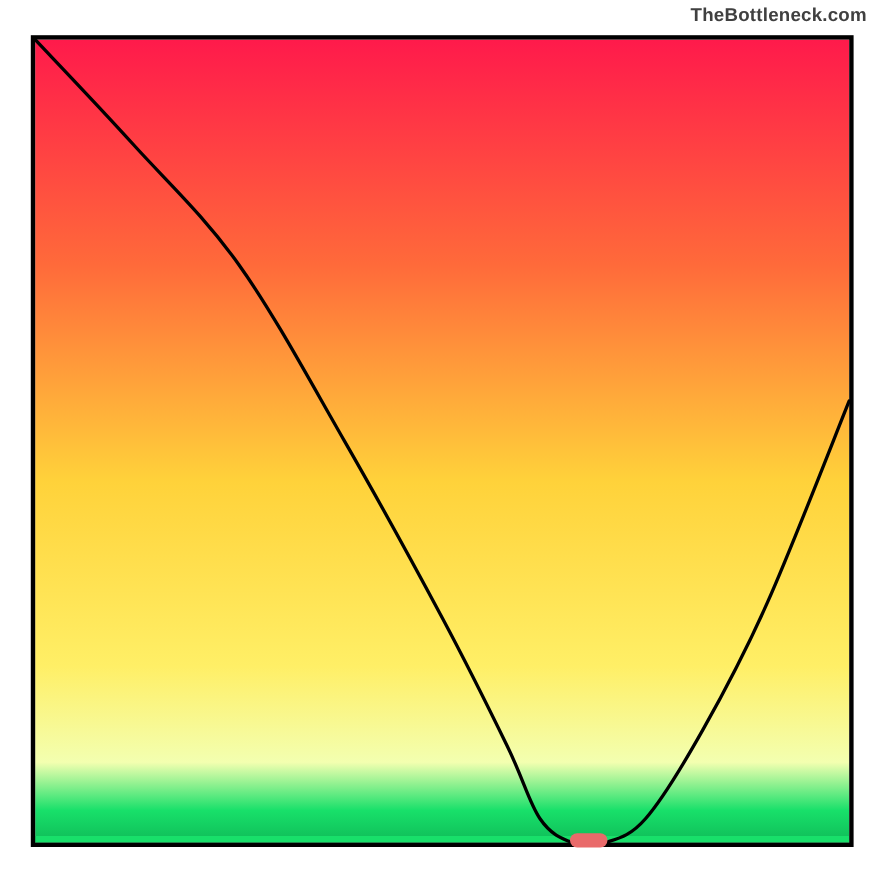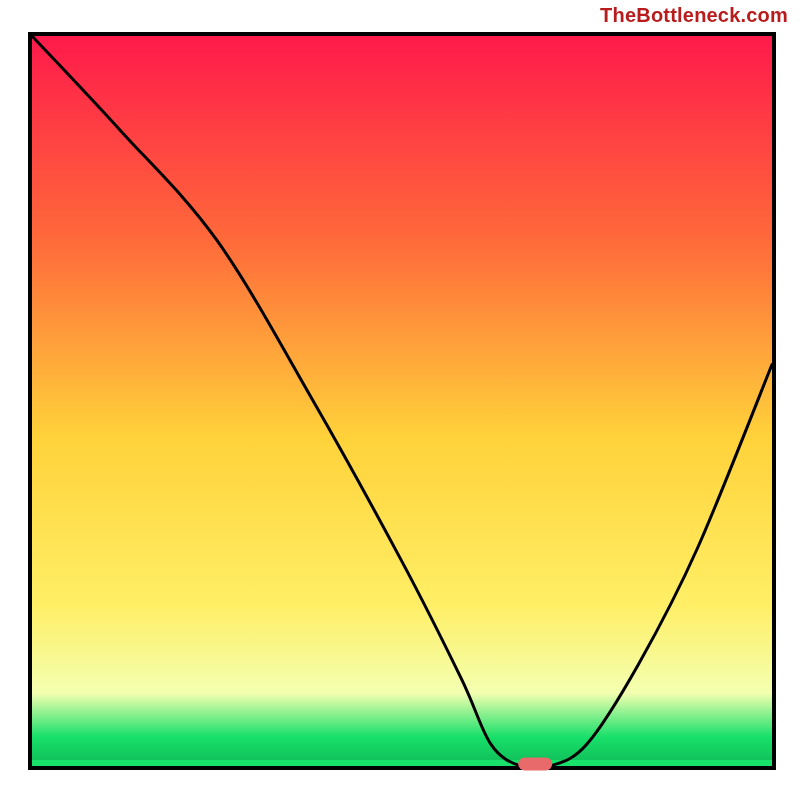--- a/index.html
+++ b/index.html
@@ -12,23 +12,23 @@
   }
   .stage {
     position: relative;
     width: 800px;
     height: 800px;
   }
   .watermark {
     position: absolute;
     top: 4px;
     right: 12px;
-    font-size: 20px;
+    font-size: 17px;
     font-weight: 600;
-    color: #b91c1c;
+    color: #404040;
     letter-spacing: 0.2px;
     user-select: none;
     text-align: right;
   }
   svg.plot {
     position: absolute;
     left: 0;
     top: 0;
   }
 </style>

